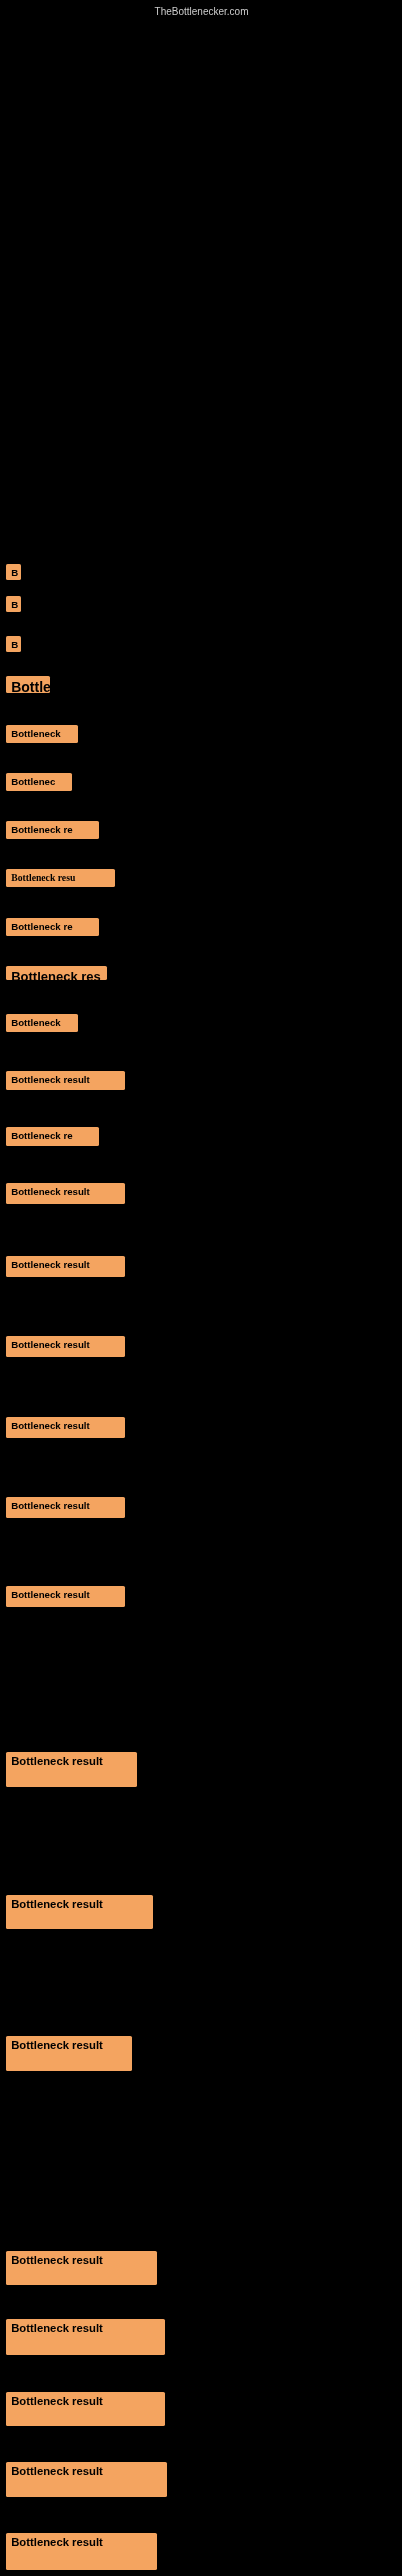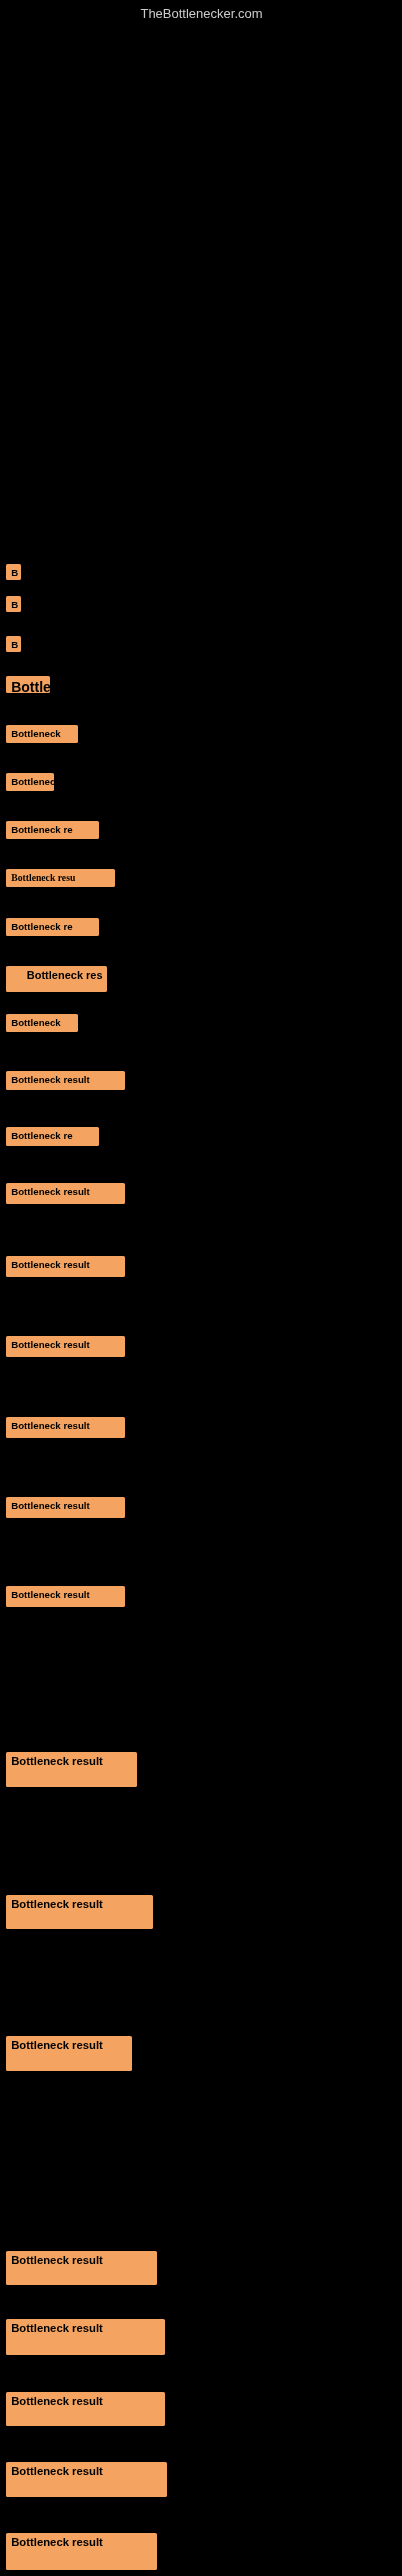--- a/index.html
+++ b/index.html
@@ -13,21 +13,21 @@
       min-height: 2576px;
       font-family: Arial, sans-serif;
       position: relative;
     }
     .site-title {
       position: absolute;
       top: 6.4px;
       left: 50%;
       transform: translateX(-50%);
       color: #cccccc;
-      font-size: 13px;
+      font-size: 10px;
       white-space: nowrap;
     }
     .bottleneck-item {
       position: absolute;
       background-color: #f4a460;
       color: #000000;
       font-size: 10.5px;
       font-weight: bold;
       padding: 3.2px 4.8px;
       border-radius: 1.6px;
@@ -39,25 +39,25 @@
 <body>
 
 <span class="site-title">TheBottlenecker.com</span>
 
 <div id="items-container">
     <div class="bottleneck-item" style="top: 564px; left: 6.4px; width: 14.5px; height: 16px; font-size: 9.7px;">B</div>
     <div class="bottleneck-item" style="top: 596px; left: 6.4px; width: 14.5px; height: 16px; font-size: 9.7px;">B</div>
     <div class="bottleneck-item" style="top: 636px; left: 6.4px; width: 14.5px; height: 16px; font-size: 9.7px;">B</div>
     <div class="bottleneck-item" style="top: 676px; left: 6.4px; width: 44px; height: 17px; font-size: 14px;">Bottle</div>
     <div class="bottleneck-item" style="top: 725px; left: 6.4px; width: 72px; height: 17.7px; font-size: 9.7px;">Bottleneck</div>
-    <div class="bottleneck-item" style="top: 773px; left: 6.4px; width: 48px; height: 17.7px; font-size: 9.7px;">Bottlenec</div>
+    <div class="bottleneck-item" style="top: 773px; left: 6.4px; width: 66px; height: 17.7px; font-size: 9.7px;">Bottlenec</div>
     <div class="bottleneck-item" style="top: 821px; left: 6.4px; width: 93px; height: 17.7px; font-size: 9.7px;">Bottleneck re</div>
     <div class="bottleneck-item" style="top: 869px; left: 6.4px; width: 109px; height: 17.7px; font-size: 9.7px; font-family: Liberation Serif, serif;">Bottleneck resu</div>
     <div class="bottleneck-item" style="top: 918px; left: 6.4px; width: 93px; height: 17.7px; font-size: 9.7px;">Bottleneck re</div>
-    <div class="bottleneck-item" style="top: 966px; left: 6.4px; width: 101px; height: 26px; font-size: 11px; text-align: right;">Bottleneck res</div>
+    <div class="bottleneck-item" style="top: 966px; left: 6.4px; width: 101px; height: 14px; font-size: 13px;">Bottleneck res</div>
     <div class="bottleneck-item" style="top: 1014px; left: 6.4px; width: 72px; height: 17.7px; font-size: 9.7px;">Bottleneck</div>
     <div class="bottleneck-item" style="top: 1071px; left: 6.4px; width: 119px; height: 19.3px; font-size: 9.7px;">Bottleneck result</div>
     <div class="bottleneck-item" style="top: 1127px; left: 6.4px; width: 93px; height: 19.3px; font-size: 9.7px;">Bottleneck re</div>
     <div class="bottleneck-item" style="top: 1183px; left: 6.4px; width: 119px; height: 21px; font-size: 9.7px;">Bottleneck result</div>
     <div class="bottleneck-item" style="top: 1256px; left: 6.4px; width: 119px; height: 21px; font-size: 9.7px;">Bottleneck result</div>
     <div class="bottleneck-item" style="top: 1336px; left: 6.4px; width: 119px; height: 21px; font-size: 9.7px;">Bottleneck result</div>
     <div class="bottleneck-item" style="top: 1417px; left: 6.4px; width: 119px; height: 21px; font-size: 9.7px;">Bottleneck result</div>
     <div class="bottleneck-item" style="top: 1497px; left: 6.4px; width: 119px; height: 21px; font-size: 9.7px;">Bottleneck result</div>
     <div class="bottleneck-item" style="top: 1586px; left: 6.4px; width: 119px; height: 21px; font-size: 9.7px;">Bottleneck result</div>
     <div class="bottleneck-item" style="top: 1752px; left: 6.4px; width: 131px; height: 35px; font-size: 11.3px;">Bottleneck result</div>

